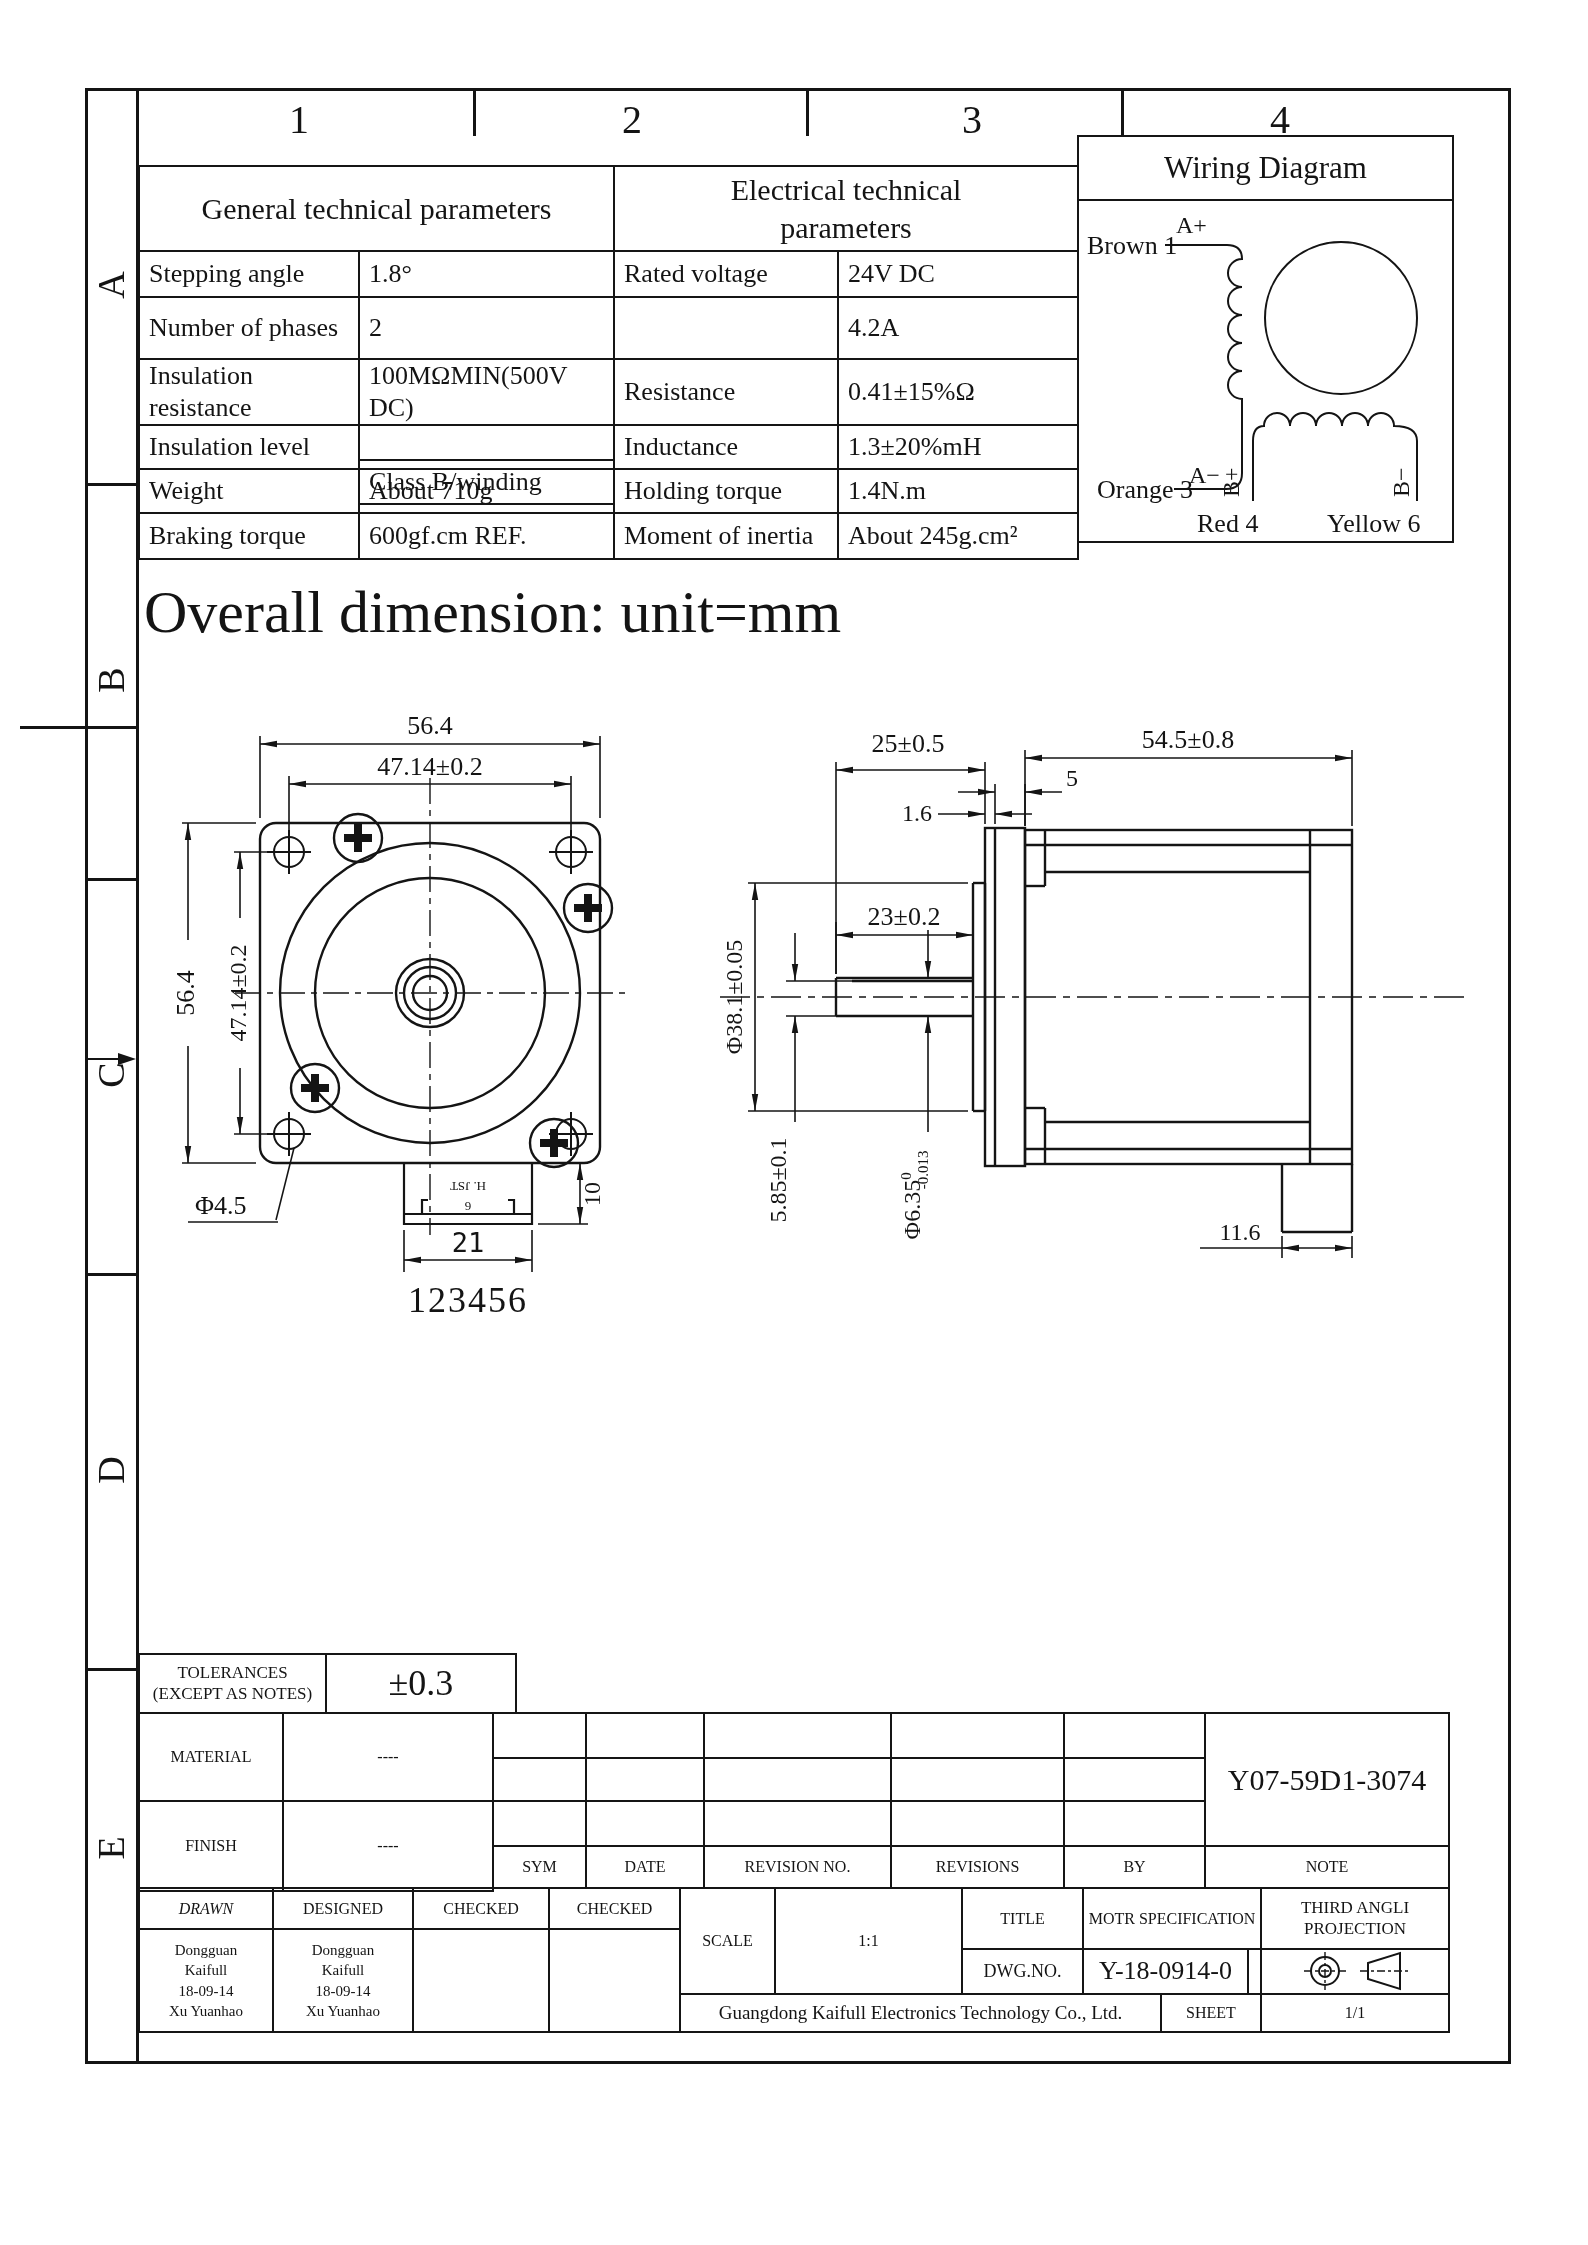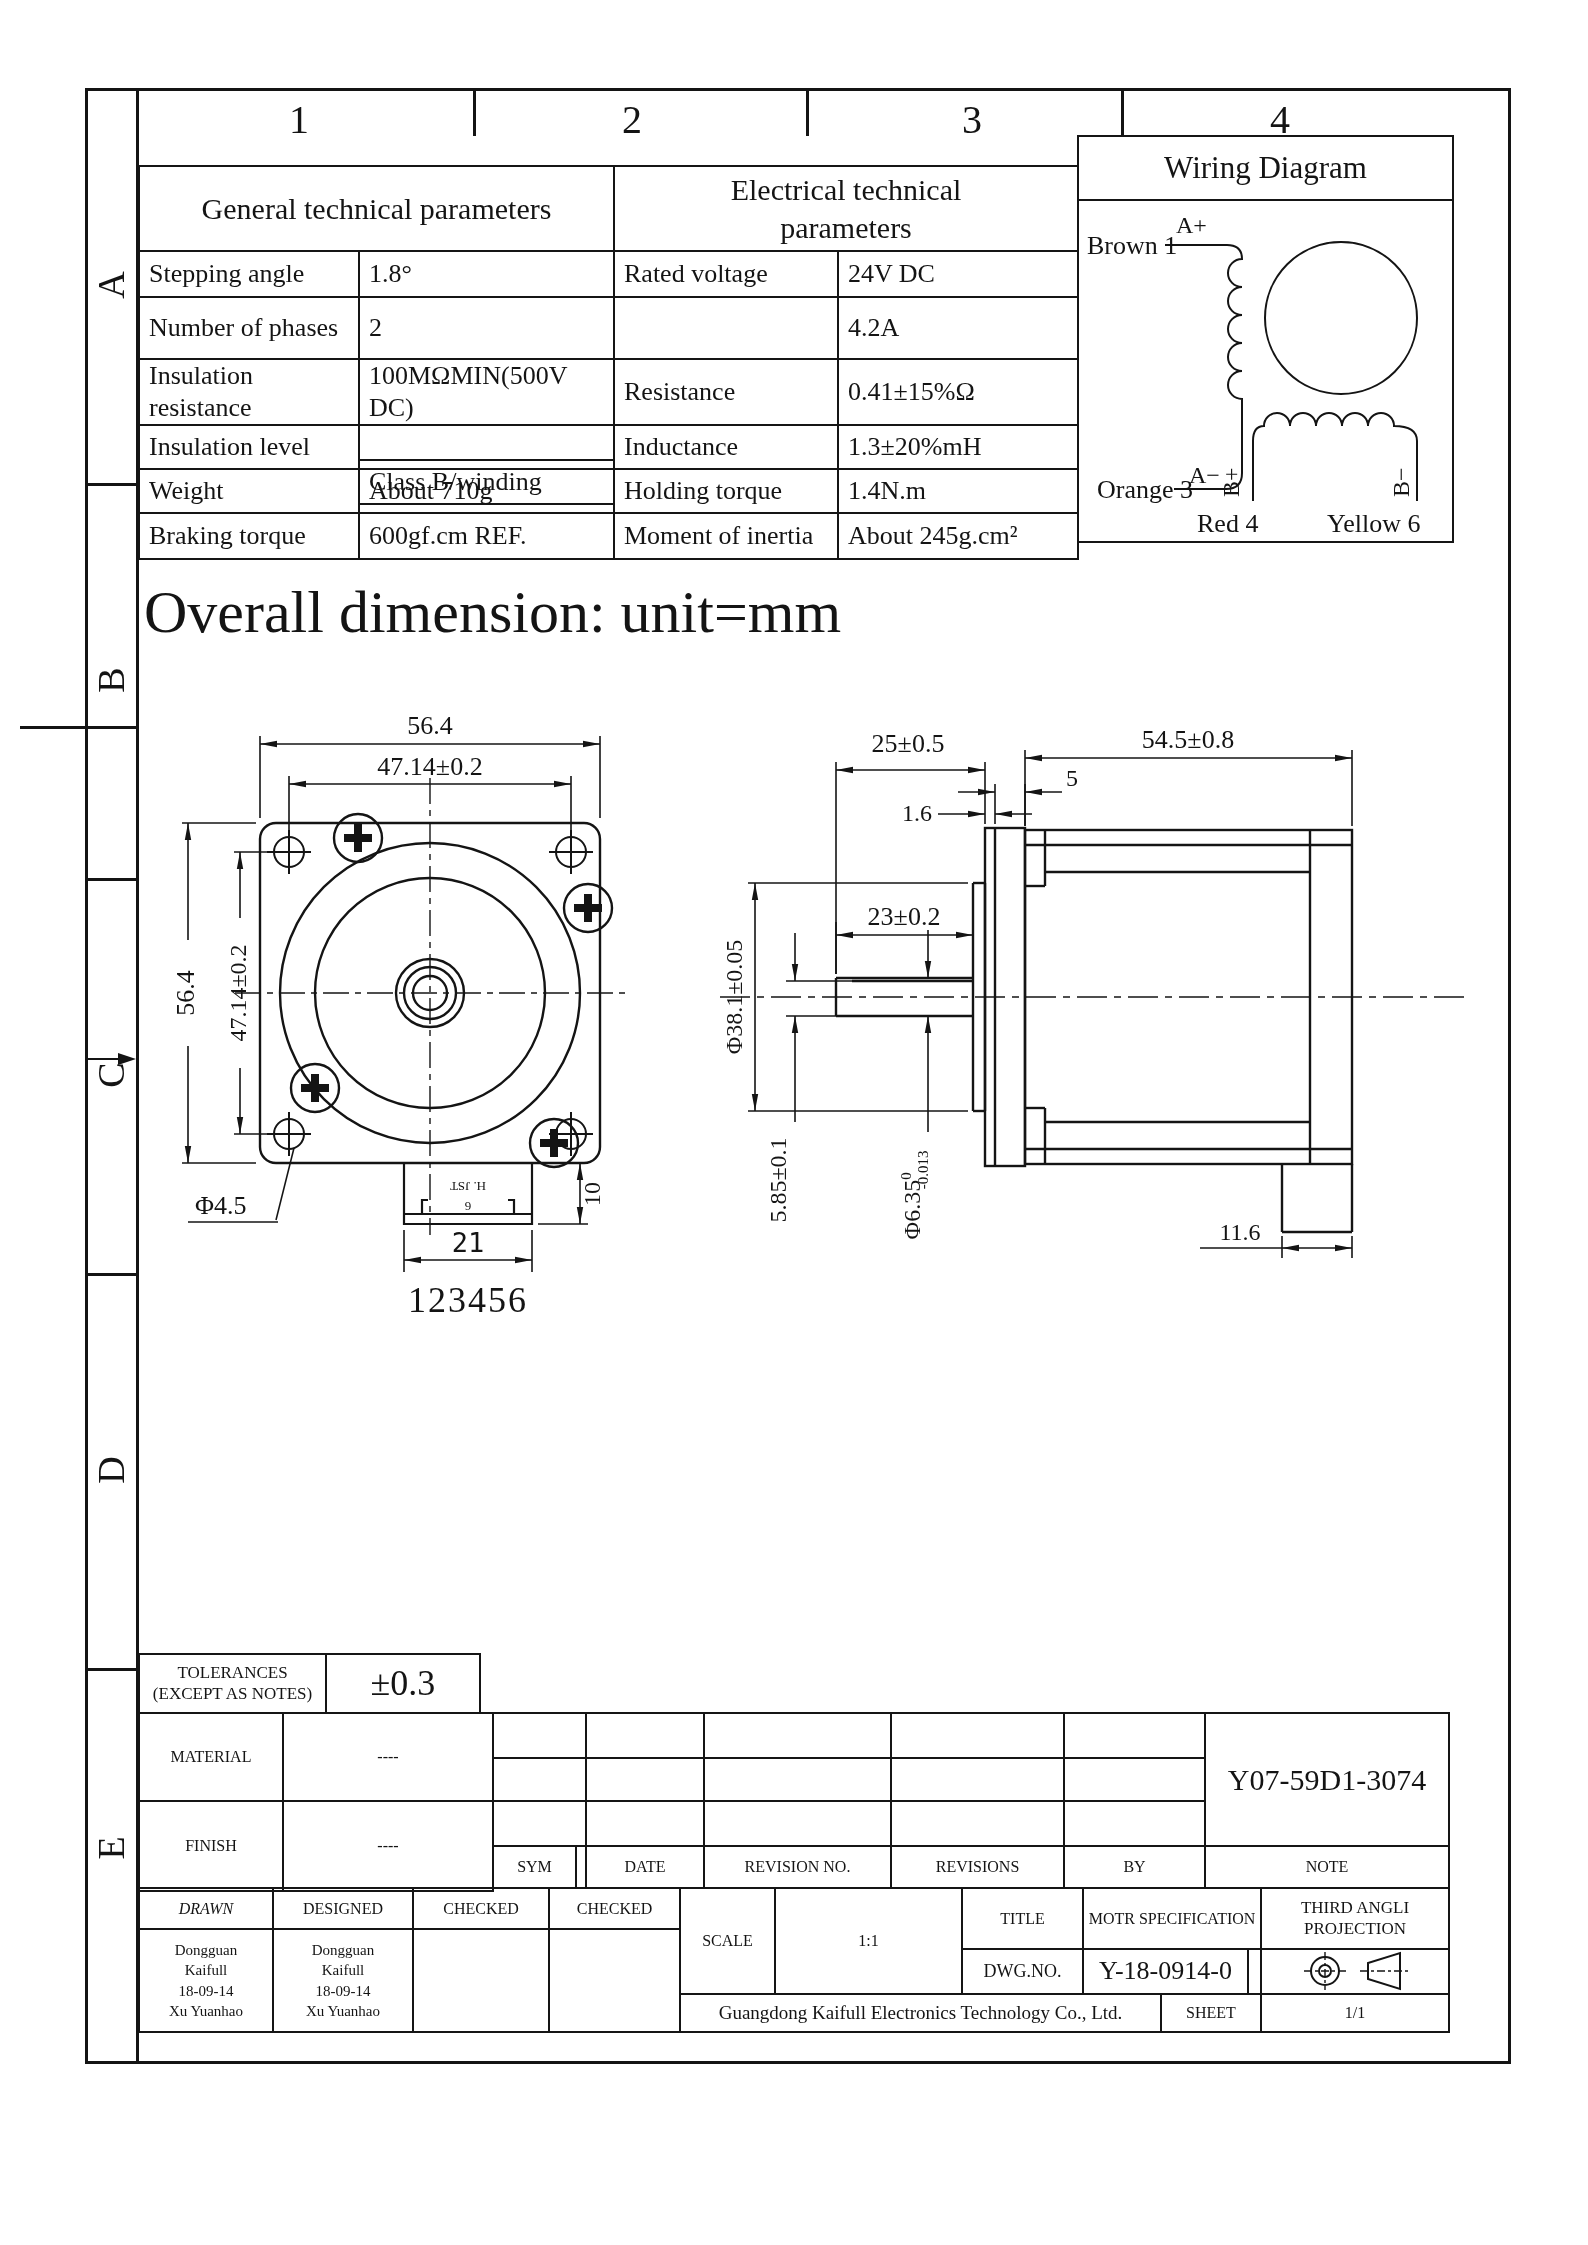--- a/index.html
+++ b/index.html
@@ -292,21 +292,21 @@
     <text transform="translate(42,307) rotate(-90)" text-anchor="middle" class="dimsm">Φ38.1±0.05</text>
     <text transform="translate(86,490) rotate(-90)" text-anchor="middle" class="dimsm">5.85±0.1</text>
     <text transform="translate(220,505) rotate(-90)" text-anchor="middle" class="dimsm">
       <tspan>Φ6.35</tspan><tspan dy="-9" style="font-size:15px;">0</tspan><tspan dx="-17" dy="17" style="font-size:15px;">-0.013</tspan>
     </text>
     <text x="540" y="550" text-anchor="middle" class="dimsm">11.6</text>
   </svg>
 
   <div class="cell t17" style="left:138px;top:1653px;width:189px;height:61px;">TOLERANCES
 (EXCEPT AS NOTES)</div>
-  <div class="cell t36" style="left:325px;top:1653px;width:156px;height:61px;">±0.3</div>
+  <div class="cell t36" style="left:325px;top:1653px;width:192px;height:61px;">±0.3</div>
 
   <div class="cell t20" style="left:138px;top:1712px;width:146px;height:90px;">MATERIAL</div>
   <div class="cell t20" style="left:282px;top:1712px;width:212px;height:90px;">----</div>
   <div class="cell t20" style="left:138px;top:1800px;width:146px;height:92px;">FINISH</div>
   <div class="cell t20" style="left:282px;top:1800px;width:212px;height:92px;">----</div>
 
   <div class="cell" style="left:492px;top:1712px;width:95px;height:47px;"></div>
   <div class="cell" style="left:585px;top:1712px;width:120px;height:47px;"></div>
   <div class="cell" style="left:703px;top:1712px;width:189px;height:47px;"></div>
   <div class="cell" style="left:890px;top:1712px;width:175px;height:47px;"></div>
@@ -316,21 +316,21 @@
   <div class="cell" style="left:703px;top:1757px;width:189px;height:45px;"></div>
   <div class="cell" style="left:890px;top:1757px;width:175px;height:45px;"></div>
   <div class="cell" style="left:1063px;top:1757px;width:143px;height:45px;"></div>
   <div class="cell" style="left:492px;top:1800px;width:95px;height:47px;"></div>
   <div class="cell" style="left:585px;top:1800px;width:120px;height:47px;"></div>
   <div class="cell" style="left:703px;top:1800px;width:189px;height:47px;"></div>
   <div class="cell" style="left:890px;top:1800px;width:175px;height:47px;"></div>
   <div class="cell" style="left:1063px;top:1800px;width:143px;height:47px;"></div>
   <div class="cell t30" style="left:1204px;top:1712px;width:246px;height:135px;">Y07-59D1-3074</div>
 
-  <div class="cell t20" style="left:492px;top:1845px;width:85px;height:44px;">SYM</div>
+  <div class="cell t20" style="left:492px;top:1845px;width:95px;height:44px;">SYM</div>
   <div class="cell t20" style="left:585px;top:1845px;width:120px;height:44px;">DATE</div>
   <div class="cell t20" style="left:703px;top:1845px;width:189px;height:44px;">REVISION NO.</div>
   <div class="cell t20" style="left:890px;top:1845px;width:175px;height:44px;">REVISIONS</div>
   <div class="cell t20" style="left:1063px;top:1845px;width:143px;height:44px;">BY</div>
   <div class="cell t20" style="left:1204px;top:1845px;width:246px;height:44px;">NOTE</div>
 
   <div class="cell t20" style="left:138px;top:1887px;width:136px;height:43px;font-style:italic;">DRAWN</div>
   <div class="cell t20" style="left:272px;top:1887px;width:142px;height:43px;">DESIGNED</div>
   <div class="cell t20" style="left:412px;top:1887px;width:138px;height:43px;">CHECKED</div>
   <div class="cell t20" style="left:548px;top:1887px;width:133px;height:43px;">CHECKED</div>

